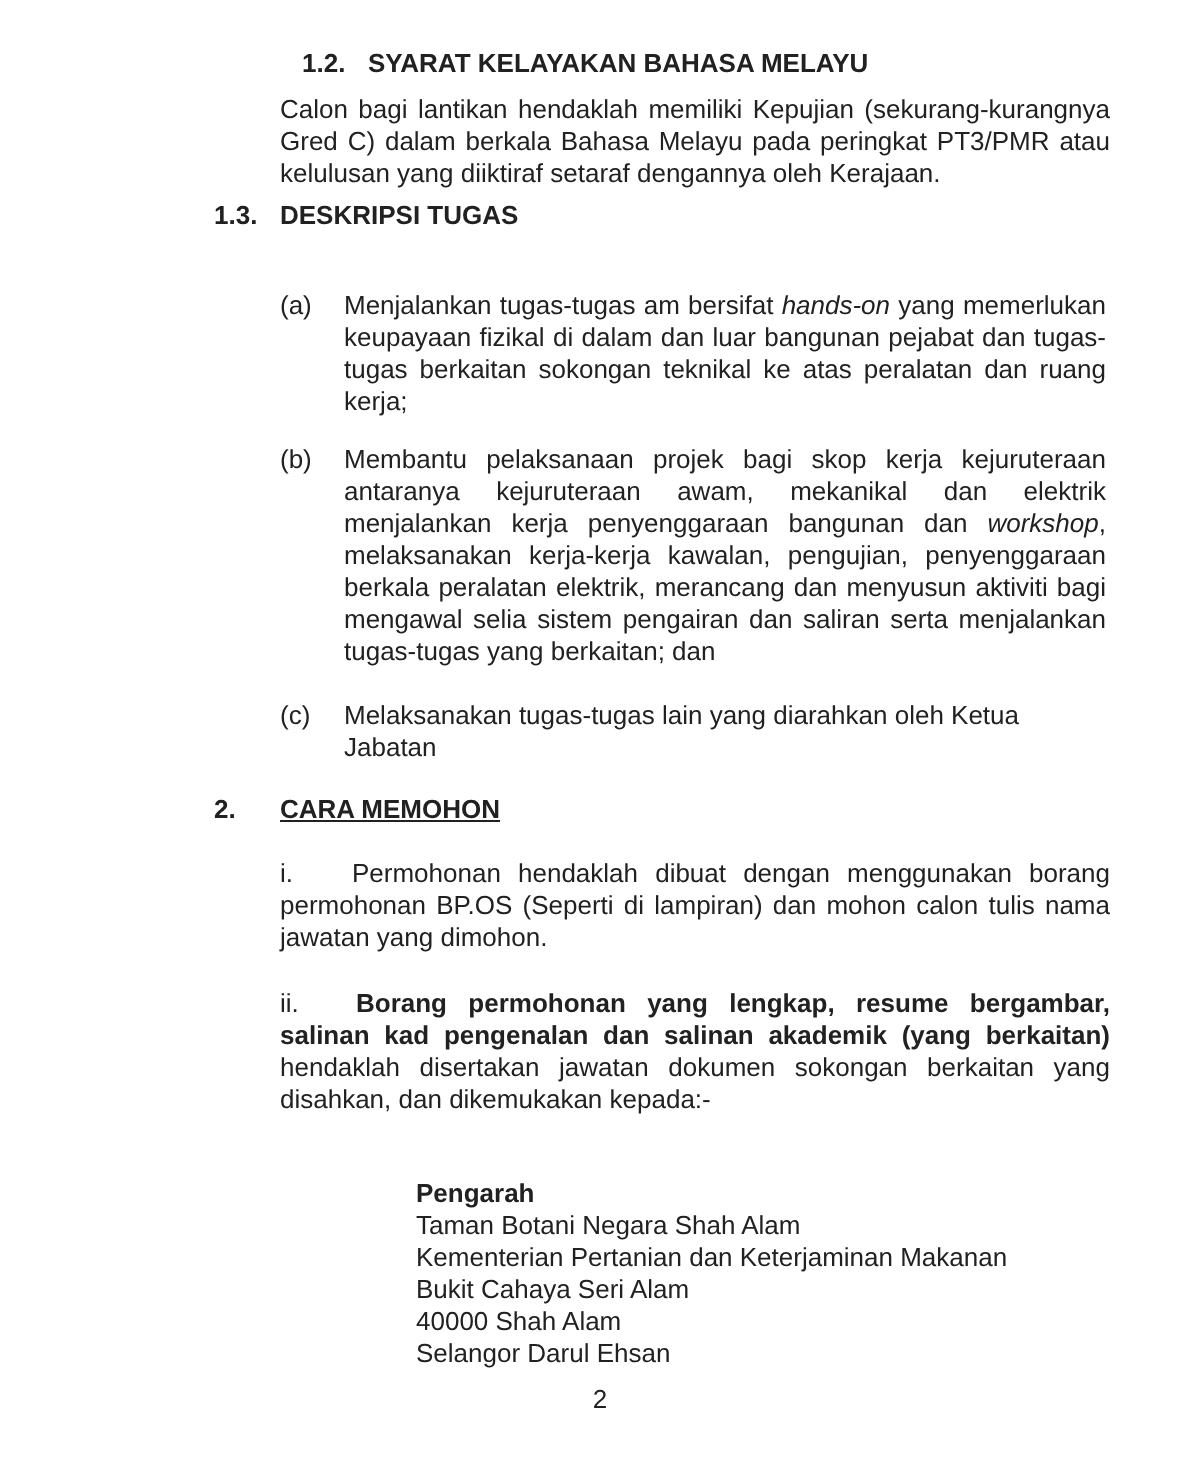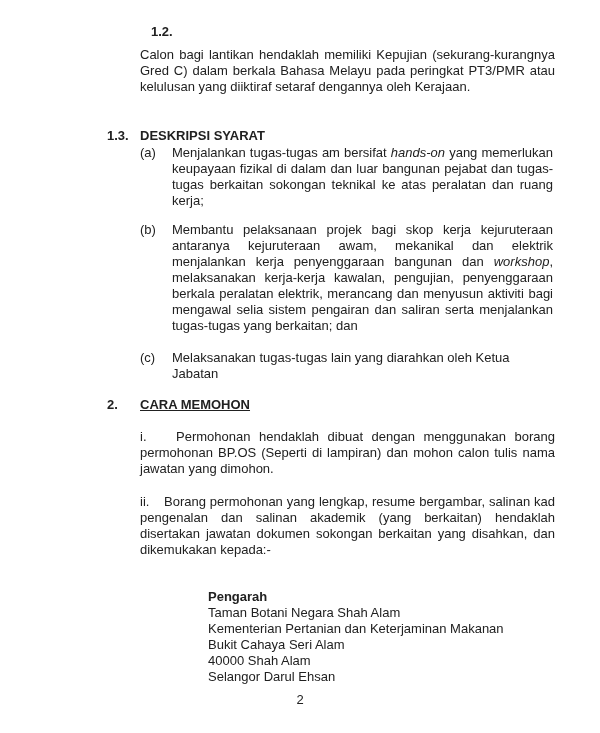--- a/index.html
+++ b/index.html
@@ -54,23 +54,23 @@
   
   .roman-para {
     text-align: justify;
   }
   .roman-label-i {
     display: inline-block;
     width: 36px;
   }
   .roman-label-ii {
     display: inline-block;
-    width: 24px;
+    width: 38px;
   }
-  .bold { font-weight: normal; }
+  .bold { font-weight: bold; }
   .italic { font-style: italic; }
 
   
   .address-name { font-weight: bold; margin-top: 15px; }
   .address-line { white-space: nowrap; }
 
   .page-number {
     position: absolute;
     top: 692px;
     left: 0;
@@ -78,27 +78,28 @@
     text-align: center;
   }
 </style>
 </head>
 <body>
 
 <div class="page">
 
   <div class="abs sec-heading" style="left:107px; top:24px; width:460px;margin-left:44px;">
     <span class="sec-num">1.2.</span>
+    <span>SYARAT KELAYAKAN BAHASA MELAYU</span>
   </div>
 
   <div class="abs body-para" style="left:140px; top:47px; width:415px;">Calon bagi lantikan hendaklah memiliki Kepujian (sekurang-kurangnya Gred C) dalam berkala Bahasa Melayu pada peringkat PT3/PMR atau kelulusan yang diiktiraf setaraf dengannya oleh Kerajaan.</div>
 
-  <div class="abs sec-heading" style="left:107px; top:128px; width:460px;">
+  <div class="abs sec-heading" style="left:107px; top:100px; width:460px;">
     <span class="sec-num">1.3.</span>
-    <span>DESKRIPSI SYARAT</span>
+    <span>DESKRIPSI TUGAS</span>
   </div>
 
   <div class="abs list-item" style="left:140px; top:145px; width:413px;">
     <span class="item-label">(a)</span>
     <span class="item-text"><span>Menjalankan tugas-tugas am bersifat </span><span class="italic">hands-on</span><span> yang memerlukan keupayaan fizikal di dalam dan luar bangunan pejabat dan tugas-tugas berkaitan sokongan teknikal ke atas peralatan dan ruang kerja;</span></span>
   </div>
 
   <div class="abs list-item" style="left:140px; top:222px; width:413px;">
     <span class="item-label">(b)</span>
     <span class="item-text"><span>Membantu pelaksanaan projek bagi skop kerja kejuruteraan antaranya kejuruteraan awam, mekanikal dan elektrik menjalankan kerja penyenggaraan bangunan dan </span><span class="italic">workshop</span><span>, melaksanakan kerja-kerja kawalan, pengujian, penyenggaraan berkala peralatan elektrik, merancang dan menyusun aktiviti bagi mengawal selia sistem pengairan dan saliran serta menjalankan tugas-tugas yang berkaitan; dan</span></span>

